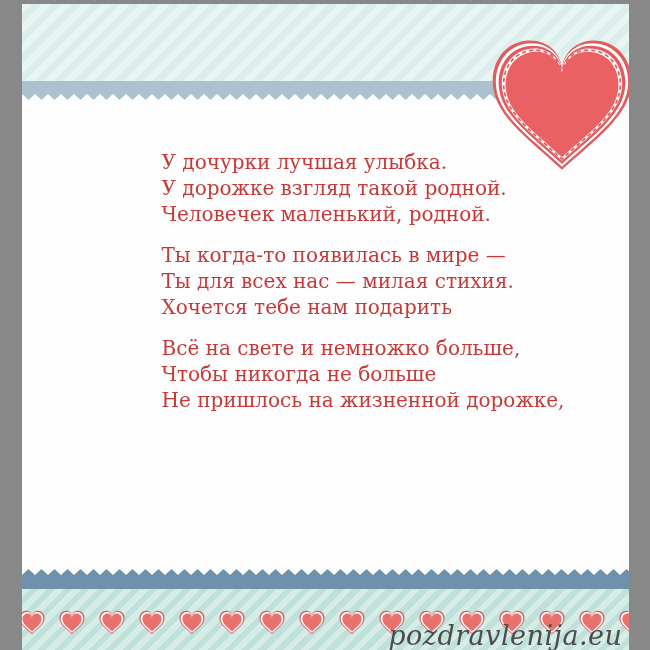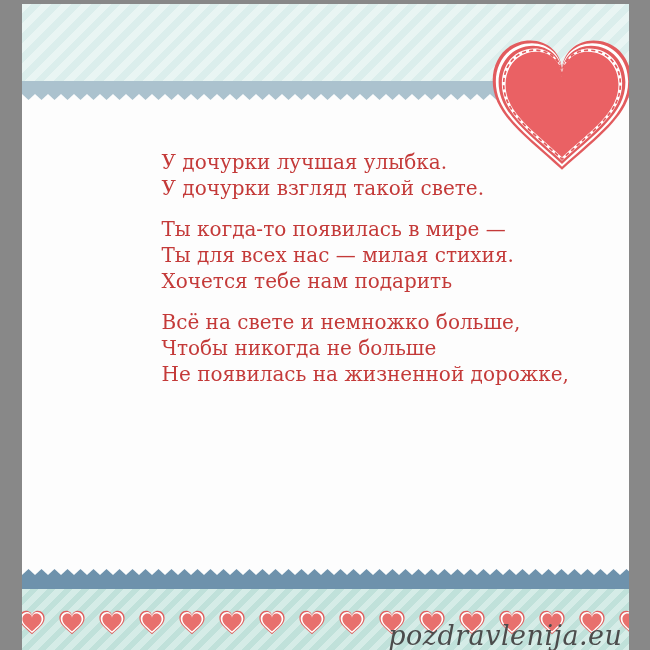--- a/index.html
+++ b/index.html
@@ -88,31 +88,32 @@
     <use href="#bh" fill="#ffffff" transform="translate(50 46) scale(0.955) translate(-50 -46)"></use>
     <use href="#bh" fill="#e25b5e" transform="translate(50 46) scale(0.915) translate(-50 -46)"></use>
     <use href="#bh" fill="#ffffff" transform="translate(50 46) scale(0.868) translate(-50 -46)"></use>
     <use href="#bh" fill="none" stroke="#e25b5e" stroke-width="1.3" stroke-dasharray="3.2 2.4" transform="translate(50 46) scale(0.842) translate(-50 -46)"></use>
     <use href="#bh" fill="#ea6164" transform="translate(50 46) scale(0.815) translate(-50 -46)"></use>
   </svg>
 
   <div class="poem">
     <div class="stanza">
       <div class="poem-line">У дочурки лучшая улыбка.</div>
-      <div class="poem-line">У дочурки взгляд такой свете.</div>
+      <div class="poem-line">У дорожке взгляд такой родной.</div>
+      <div class="poem-line">Человечек маленький, родной.</div>
     </div>
     <div class="stanza">
       <div class="poem-line">Ты когда-то появилась в мире —</div>
       <div class="poem-line">Ты для всех нас — милая стихия.</div>
       <div class="poem-line">Хочется тебе нам подарить</div>
     </div>
     <div class="stanza">
       <div class="poem-line">Всё на свете и немножко больше,</div>
       <div class="poem-line">Чтобы никогда не больше</div>
-      <div class="poem-line">Не появилась на жизненной дорожке,</div>
+      <div class="poem-line">Не пришлось на жизненной дорожке,</div>
     </div>
   </div>
 
   <div class="hearts-row">
     <div class="heart-cell">
       <svg viewBox="0 0 100 92" width="28" height="26">
         <use href="#bh" fill="#df605f"></use>
         <use href="#bh" fill="#ffffff" transform="translate(50 46) scale(0.9) translate(-50 -46)"></use>
         <use href="#bh" fill="#e8706d" transform="translate(50 46) scale(0.76) translate(-50 -46)"></use>
       </svg>

